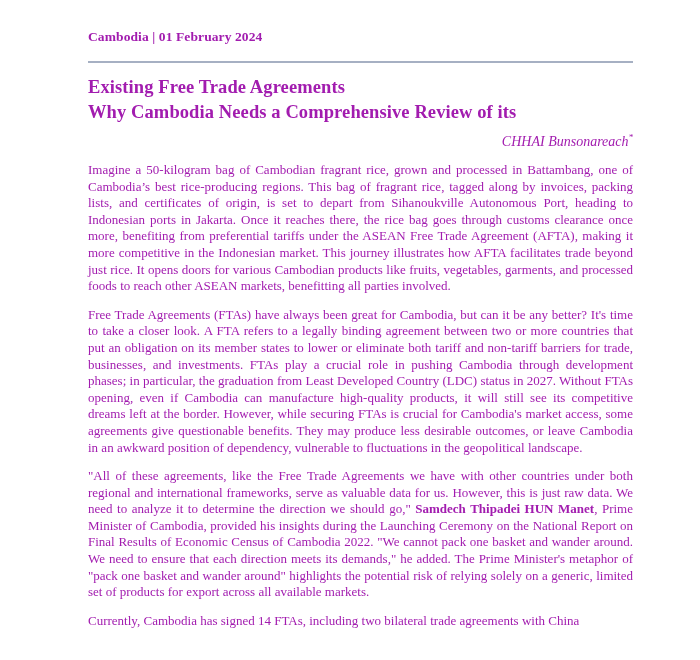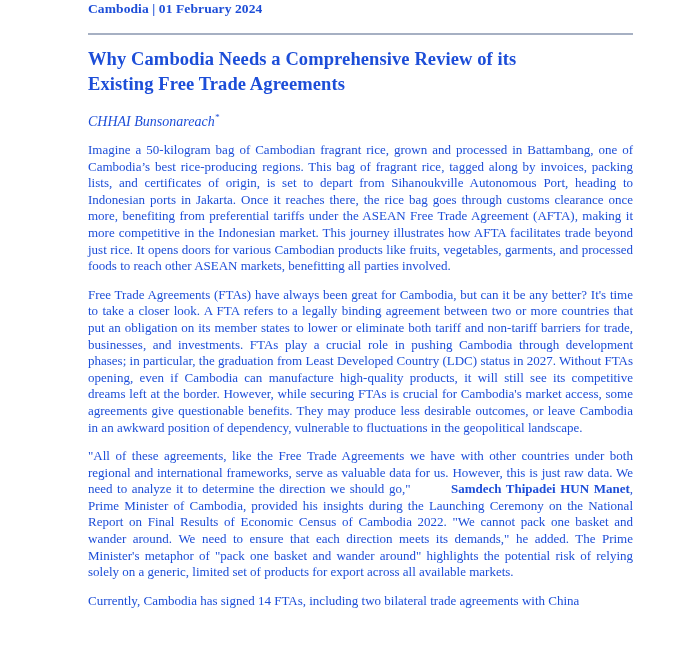--- a/index.html
+++ b/index.html
@@ -9,23 +9,23 @@
   }
   body {
     width: 700px;
     height: 660px;
     overflow: hidden;
   }
   .page {
     box-sizing: border-box;
     width: 700px;
     height: 660px;
-    padding: 0 67px 0 88px;
+    padding: 28px 67px 0 88px;
     font-family: "Liberation Serif", "DejaVu Serif", serif;
-    color: #1d4ed8;
+    color: #a21caf;
   }
   .dateline {
     font-weight: bold;
     font-size: 13.5px;
     line-height: 17px;
     letter-spacing: 0.1px;
   }
   .rule {
     border: none;
     height: 2px;
@@ -34,51 +34,52 @@
   }
   h1.title {
     margin: 12px 0 0 0;
     font-size: 18.5px;
     line-height: 25px;
     font-weight: bold;
     letter-spacing: 0.1px;
   }
   h1.title .tline { display: block; }
   .author {
-    margin-top: 16px;
+    margin-top: 8px;
     font-style: italic;
     font-size: 14px;
     line-height: 17px;
+    text-align: right;
   }
   .author sup {
     font-size: 9px;
     font-style: italic;
     line-height: 0;
   }
   .body p {
     margin: 12px 0 0 0;
     font-size: 13px;
     line-height: 16.6px;
     text-align: justify;
     text-justify: inter-word;
   }
-  .body p b { font-weight: bold; margin-left: 36px; }
+  .body p b { font-weight: bold; }
 </style>
 </head>
 <body style="color: rgb(27, 27, 27);">
 
 <div class="page">
 
   <div class="dateline">Cambodia | 01 February 2024</div>
 
   <hr class="rule">
 
   <h1 class="title">
+    <span class="tline">Existing Free Trade Agreements</span>
     <span class="tline">Why Cambodia Needs a Comprehensive Review of its</span>
-    <span class="tline">Existing Free Trade Agreements</span>
   </h1>
 
   <div class="author"><span>CHHAI Bunsonareach</span><sup>*</sup></div>
 
   <div class="body">
 
     <p>Imagine a 50-kilogram bag of Cambodian fragrant rice, grown and processed in Battambang, one of Cambodia’s best rice-producing regions. This bag of fragrant rice, tagged along by invoices, packing lists, and certificates of origin, is set to depart from Sihanoukville Autonomous Port, heading to Indonesian ports in Jakarta. Once it reaches there, the rice bag goes through customs clearance once more, benefiting from preferential tariffs under the ASEAN Free Trade Agreement (AFTA), making it more competitive in the Indonesian market. This journey illustrates how AFTA facilitates trade beyond just rice. It opens doors for various Cambodian products like fruits, vegetables, garments, and processed foods to reach other ASEAN markets, benefitting all parties involved.</p>
 
     <p>Free Trade Agreements (FTAs) have always been great for Cambodia, but can it be any better? It's time to take a closer look. A FTA refers to a legally binding agreement between two or more countries that put an obligation on its member states to lower or eliminate both tariff and non-tariff barriers for trade, businesses, and investments. FTAs play a crucial role in pushing Cambodia through development phases; in particular, the graduation from Least Developed Country (LDC) status in 2027. Without FTAs opening, even if Cambodia can manufacture high-quality products, it will still see its competitive dreams left at the border. However, while securing FTAs is crucial for Cambodia's market access, some agreements give questionable benefits. They may produce less desirable outcomes, or leave Cambodia in an awkward position of dependency, vulnerable to fluctuations in the geopolitical landscape.</p>
 

